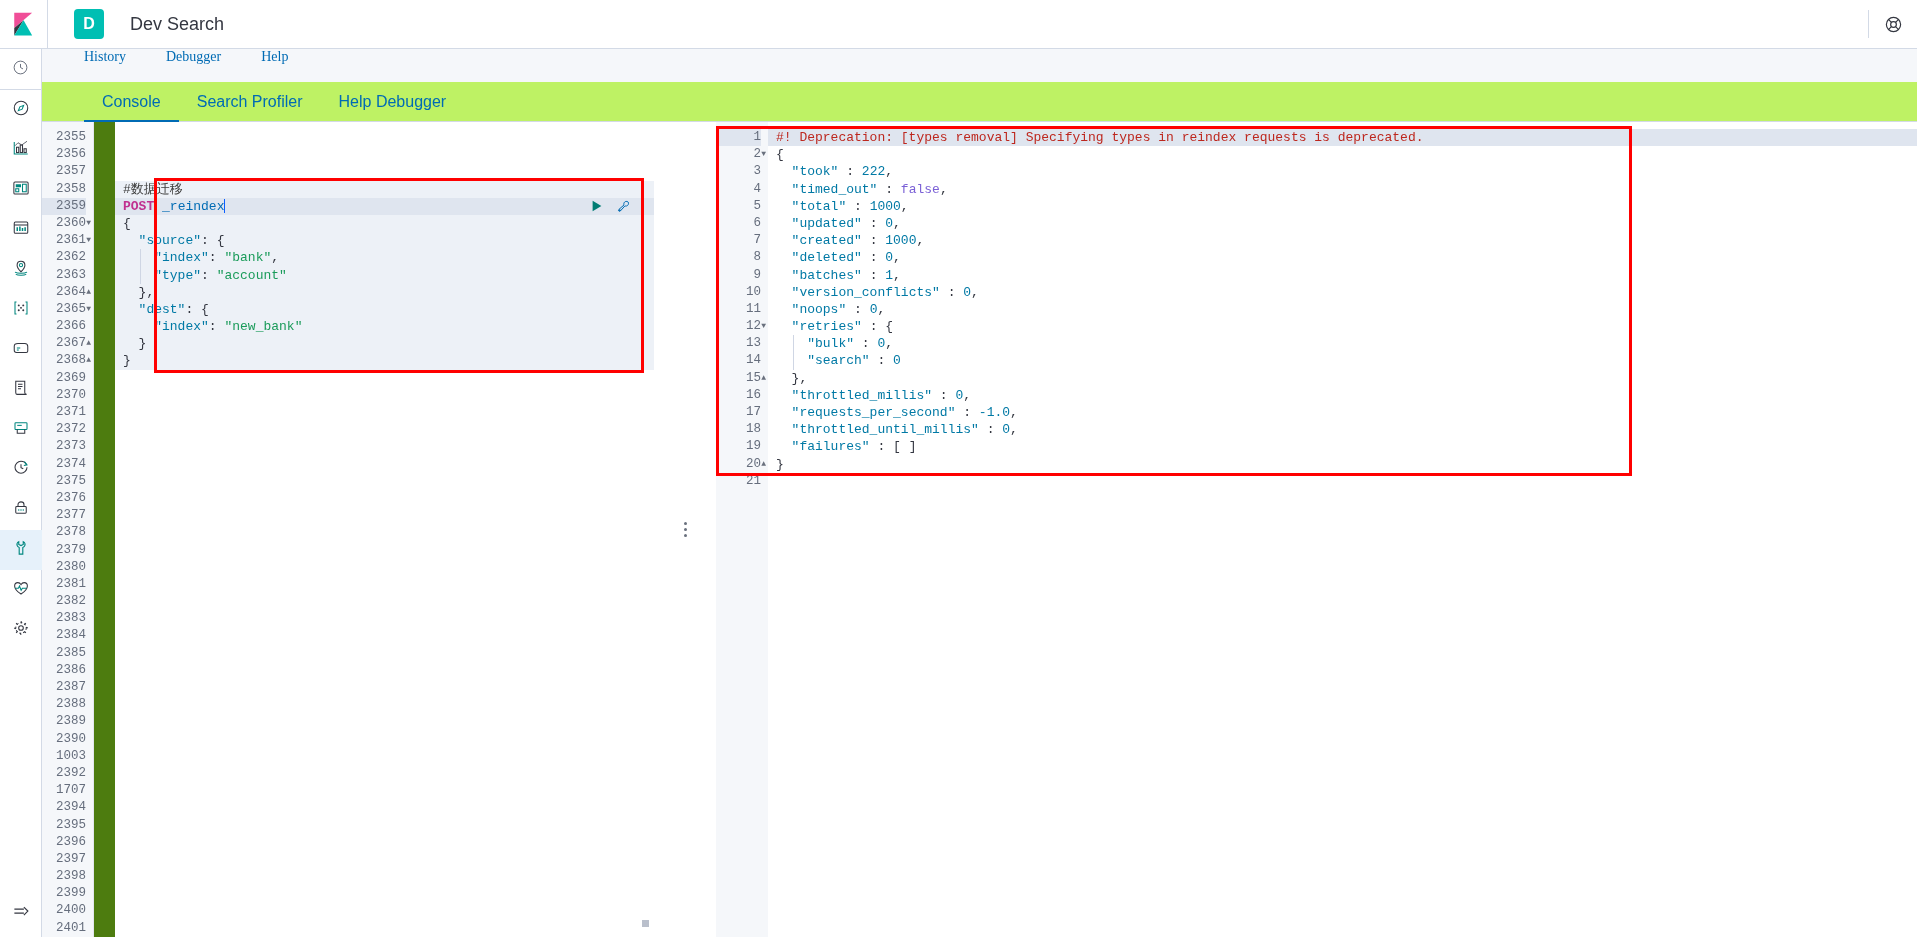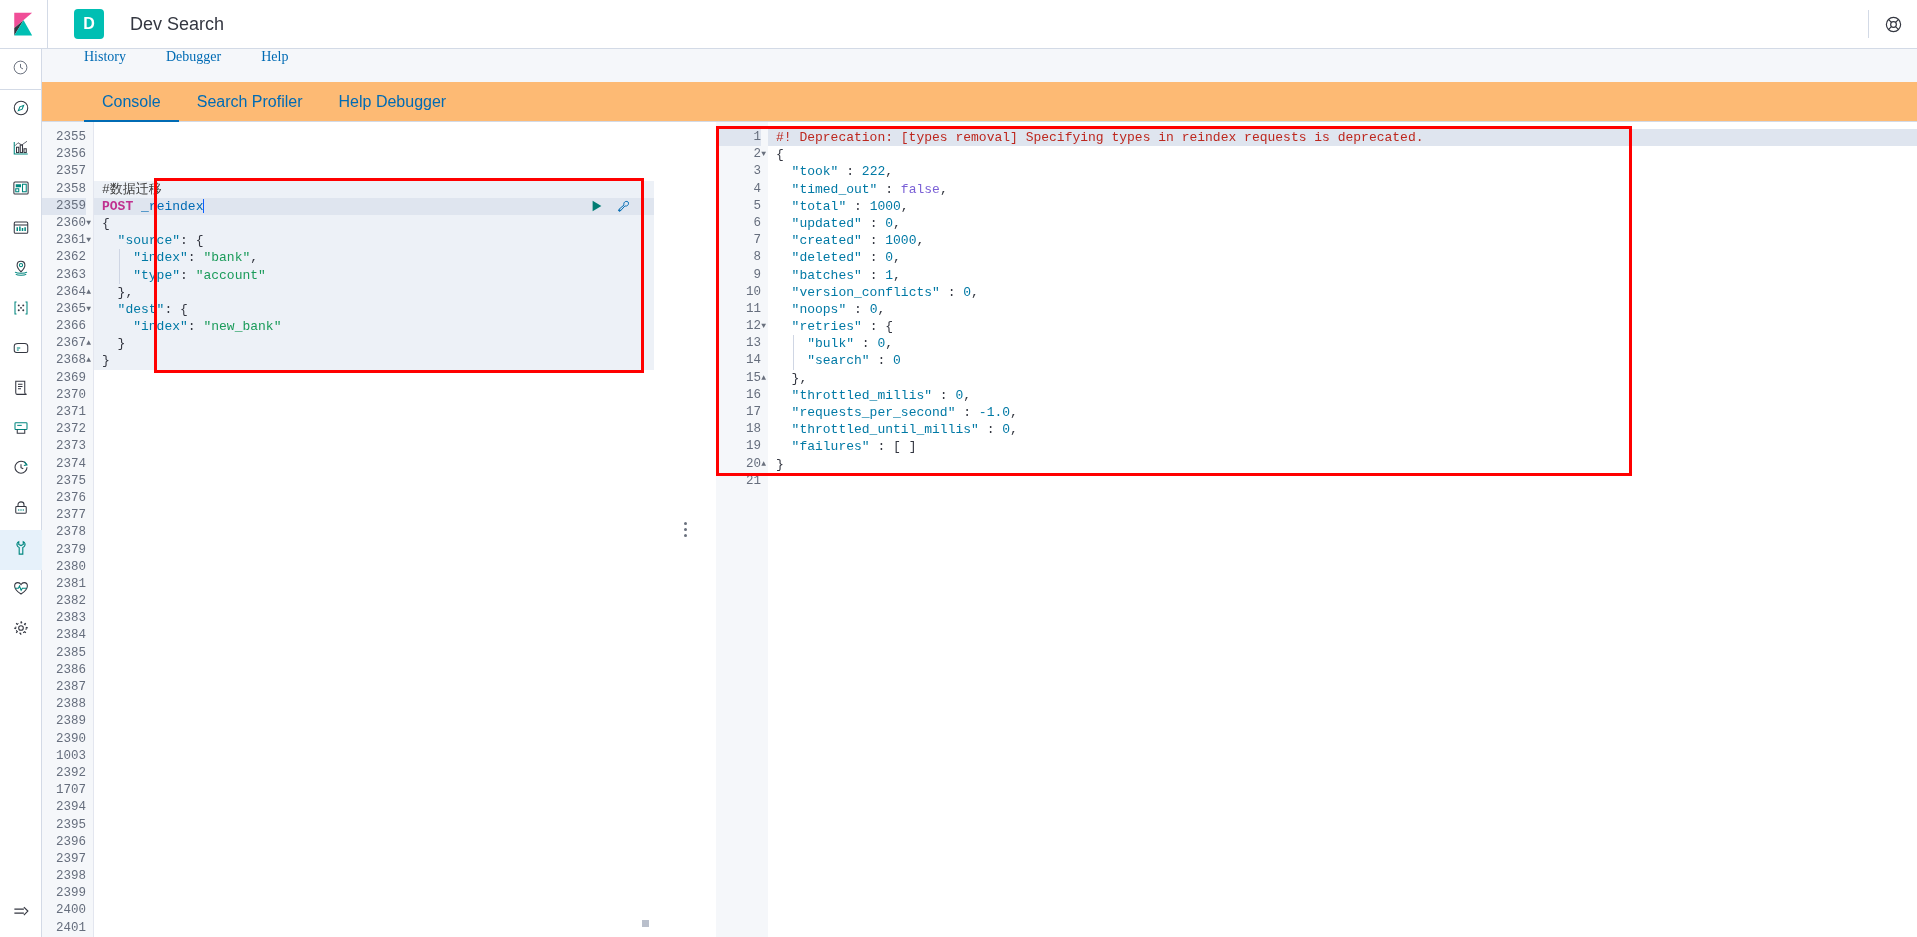--- a/index.html
+++ b/index.html
@@ -84,21 +84,21 @@
     padding-left: 42px;
     gap: 40px;
     font-family: Liberation Serif, serif;
   }
   .subnav a {
     color: #006bb4; font-size: 14px; text-decoration: none; cursor: pointer;
   }
 
   .tabs {
     height: 40px; min-height: 40px;
-    background: #fdba74;
+    background: #bef264;
     display: flex; align-items: flex-end;
     padding-left: 42px;
     gap: 0;
     border-bottom: 1px solid #d3dae6;
   }
   .tab {
     font-size: 16px; color: #006bb4;
     padding: 0 18px 10px 18px;
     cursor: pointer; position: relative;
   }
@@ -145,21 +145,21 @@
   }
 
   .code {
     flex: 1; position: relative;
     font-family: "Liberation Mono", monospace;
     font-size: 13px; line-height: 17.2px;
     padding-top: 7px;
     white-space: pre;
     overflow: hidden;
   }
-  .code-left { background: #ffffff; }
+  .code-left { background: #ffffff; margin-left: 21px; }
   .code-right { background: #ffffff; }
   .cl { height: 17.2px; padding-left: 8px; position: relative; }
   .cl.hl { background: #dfe5ef; font-family: Liberation Mono, monospace; }
   .cl.band { background: #edf1f7; }
 
   
   .t-comment { color: #3b3b3b; }
   .t-method  { color: #c0308f; font-weight: 600; }
   .t-url     { color: #006bb4; text-align: right; }
   .t-key     { color: #0079a5; }

